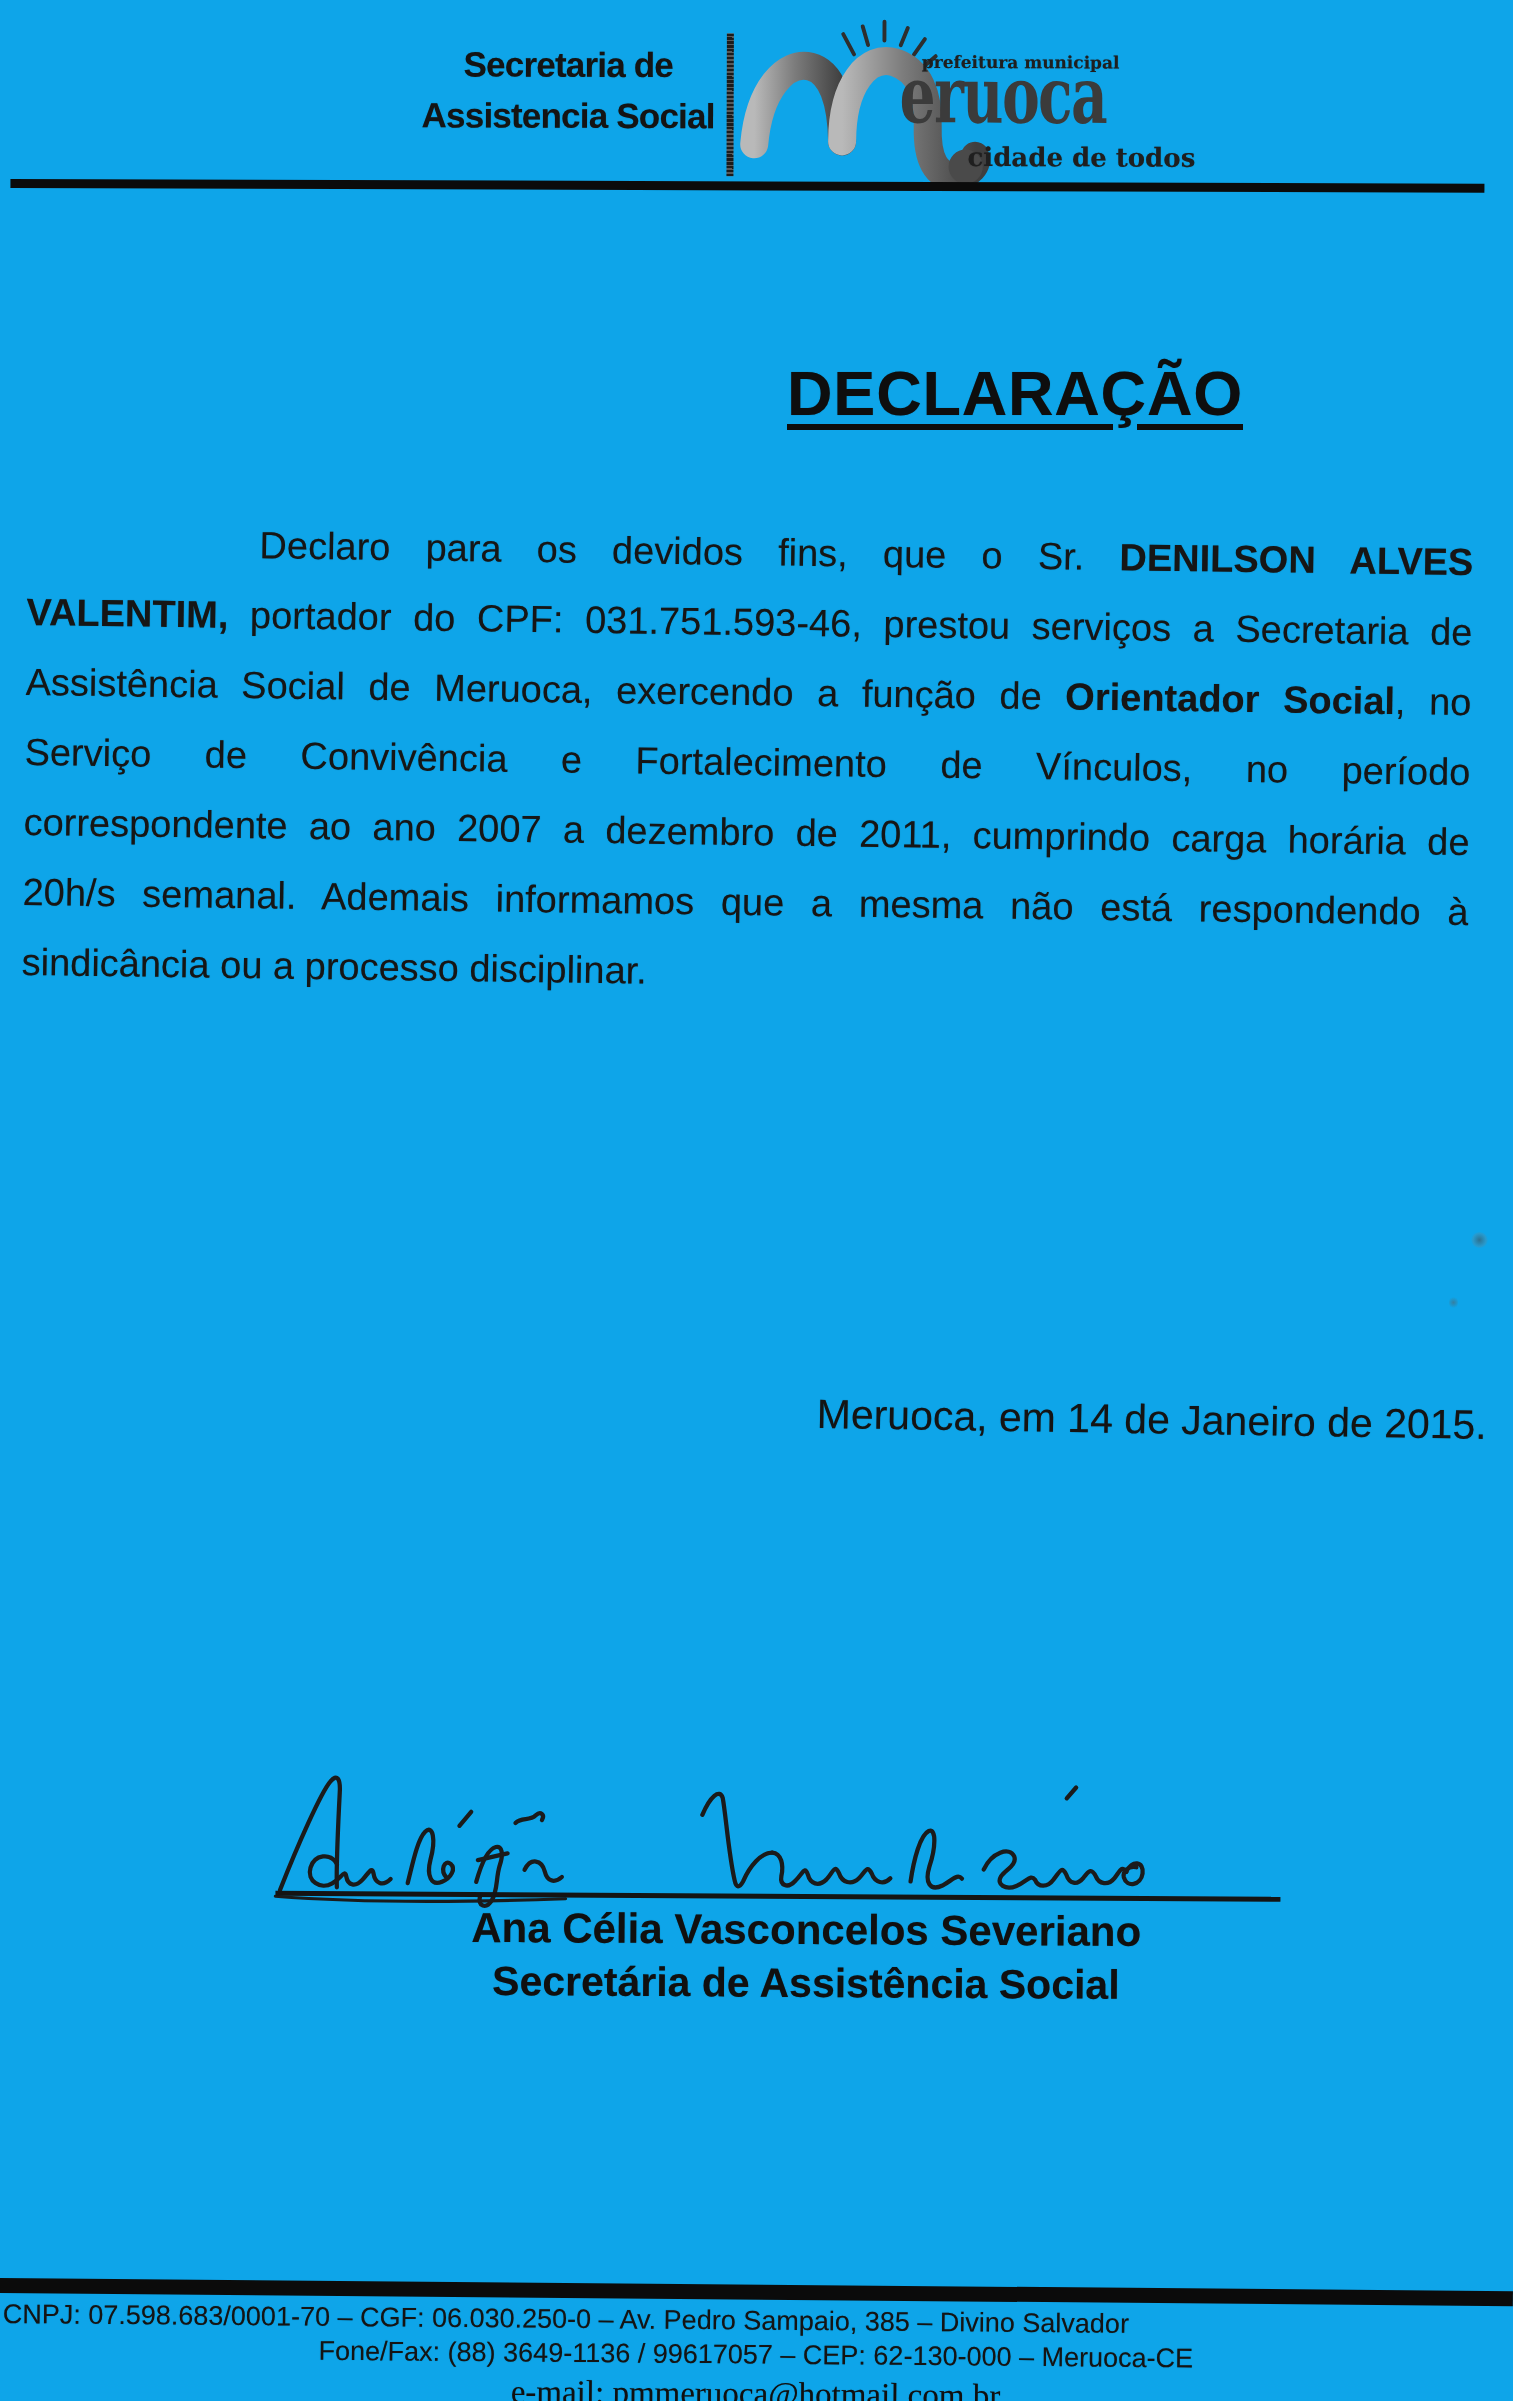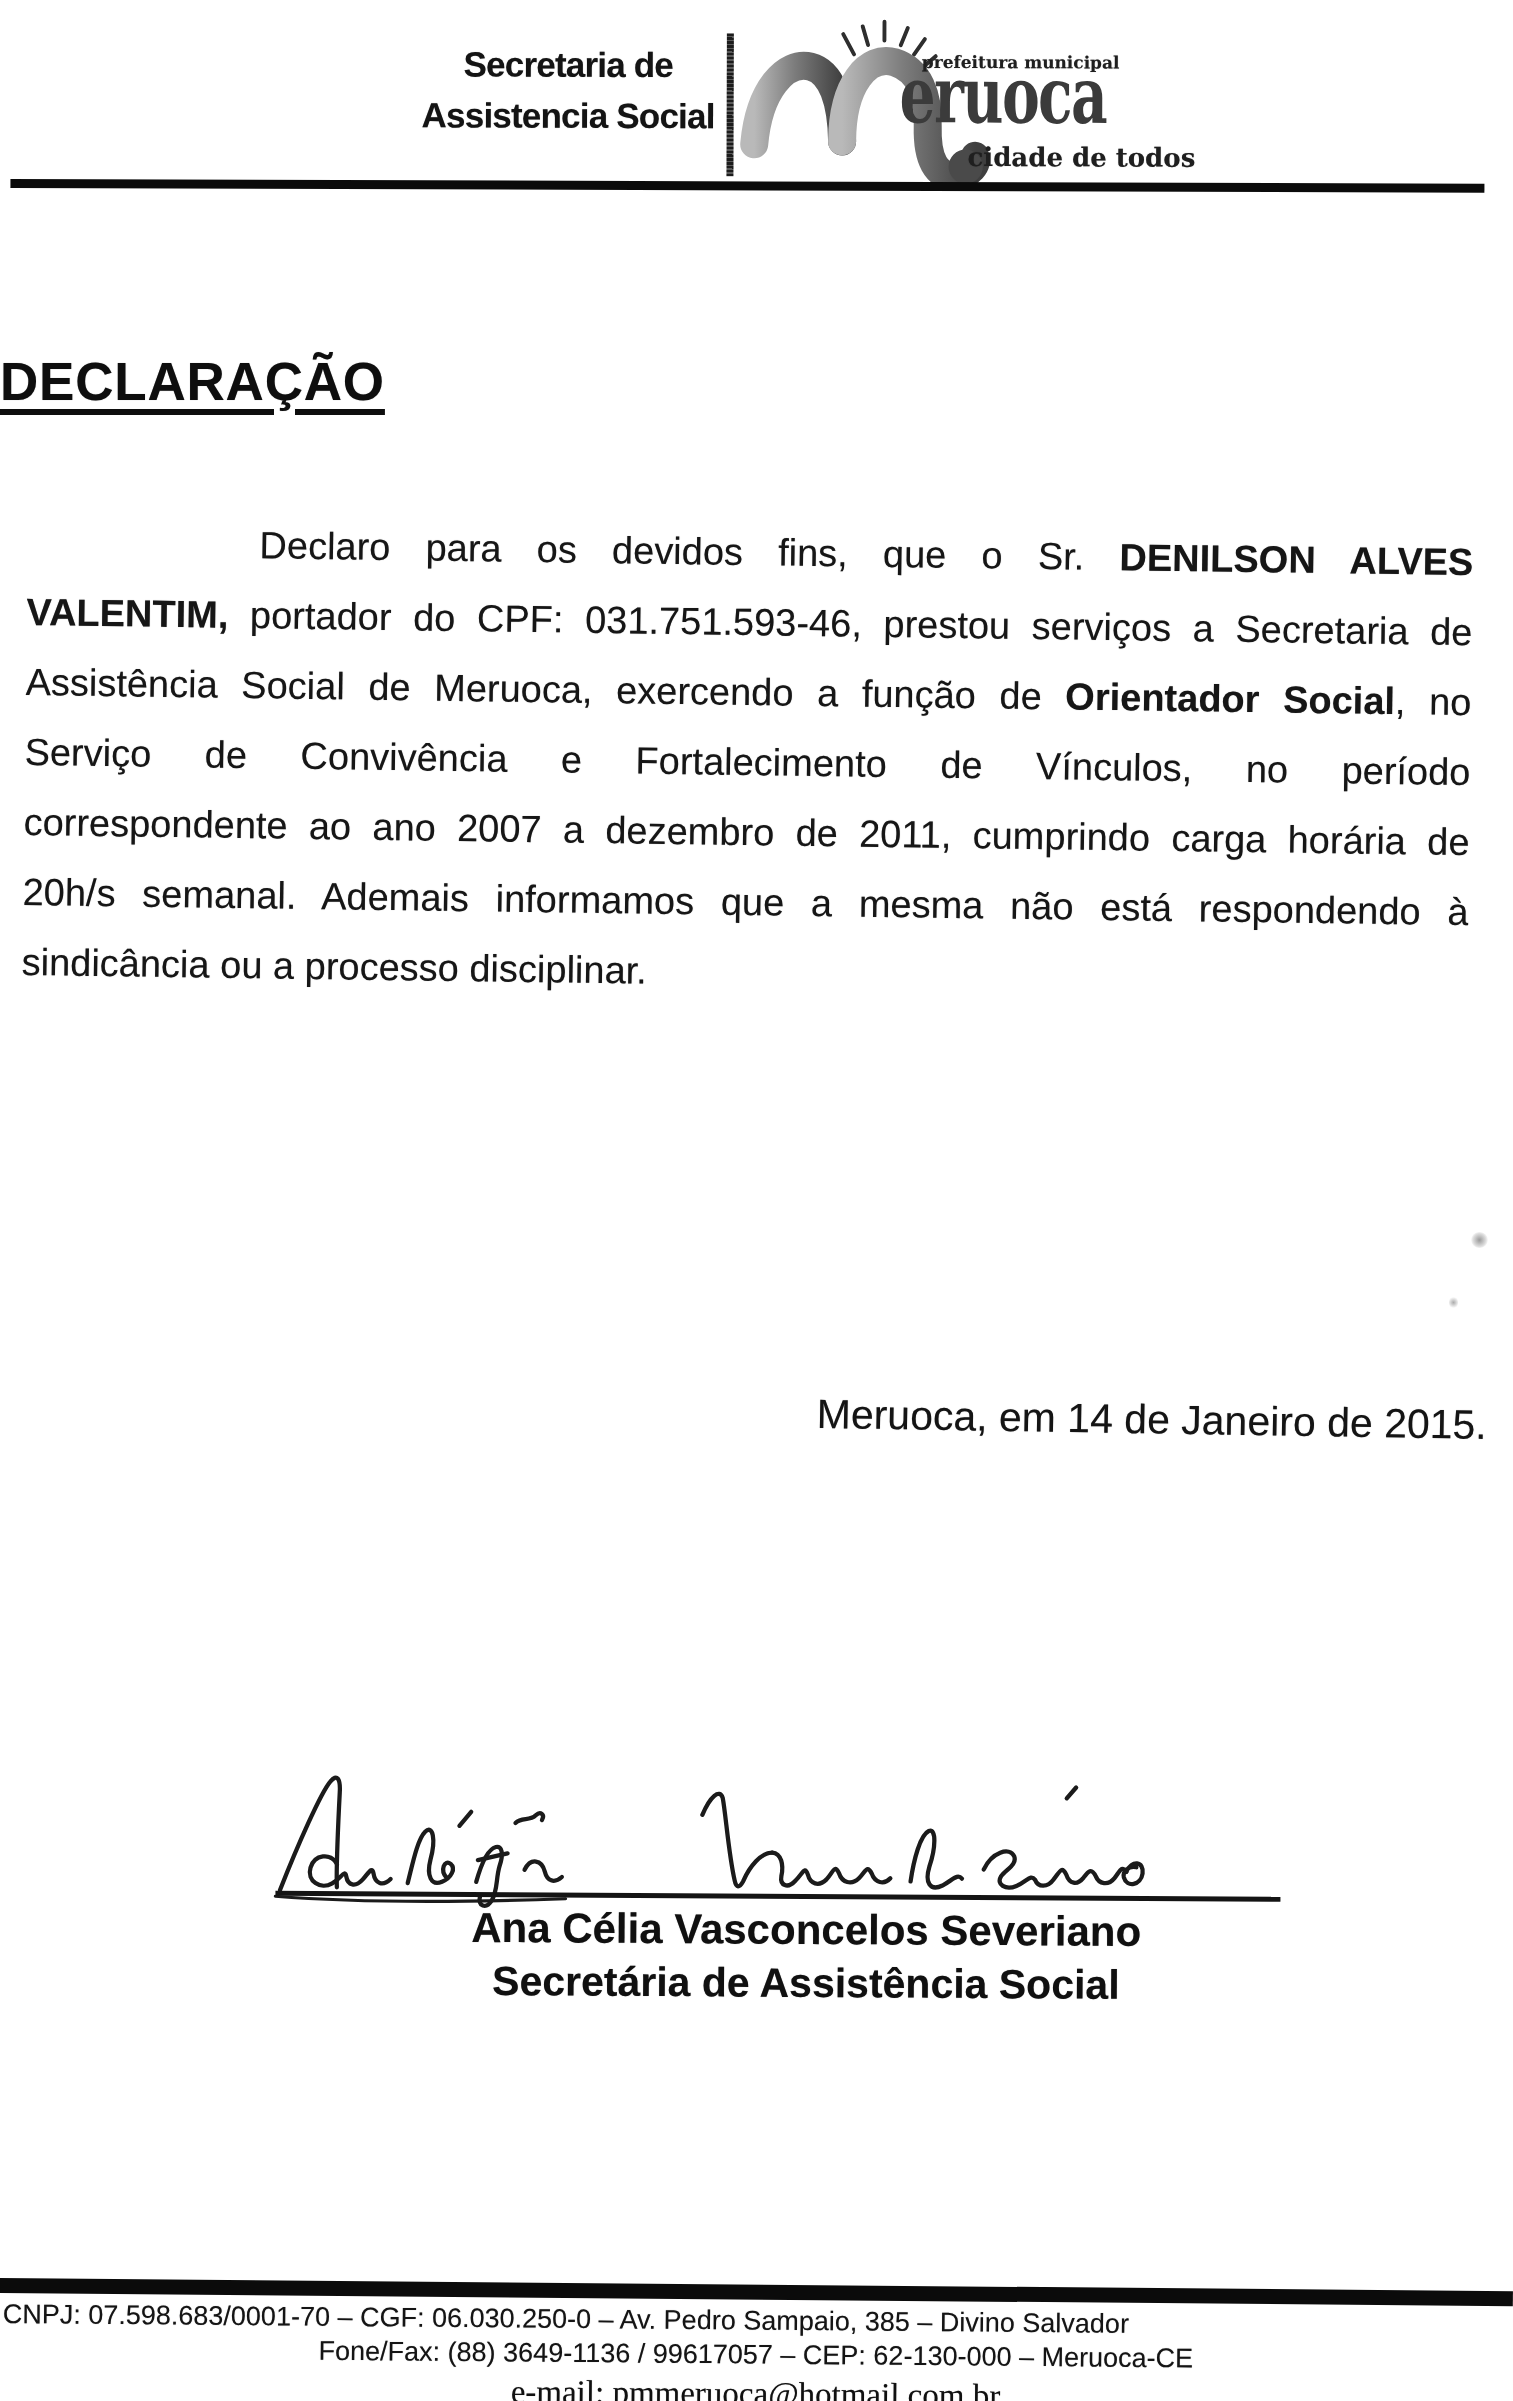--- a/index.html
+++ b/index.html
@@ -1,18 +1,18 @@
 <!DOCTYPE html>
 <html style="font-size:12.5px"><head>
 <meta charset="utf-8">
 <style>
   html,body{margin:0;padding:0;background:#e8e8e6;}
   .sheet{
     position:relative;width:1513px;height:2401px;margin:0 auto;
-    background:#ffffff;overflow:hidden;
+    background:#0ea5e9;overflow:hidden;
     font-family:"Liberation Sans",sans-serif;color:#161616;
   }
   .sheet *{box-sizing:border-box;}
   .soft{text-shadow:0 0 0.8px rgba(25,25,25,.45);}
 
   
   .letterhead{position:absolute;left:0;top:0;width:1513px;height:203px;transform:rotate(.18deg);transform-origin:left top;}
   .dept{position:absolute;left:393px;top:37px;width:351px;text-align:center;
         font-size:35px;line-height:51px;font-weight:600;letter-spacing:-0.8px;color:#141414;}
   .lh-divider{position:absolute;left:727px;top:31px;width:7px;height:143px;
@@ -22,22 +22,22 @@
   .logo-top{position:absolute;left:186px;top:41px;font-family:"DejaVu Serif",serif;
         font-weight:bold;font-size:17px;color:#1f1f1f;white-space:nowrap;}
   .logo-name{position:absolute;left:164px;top:-11px;font-family:"DejaVu Serif",serif;
         font-weight:bold;font-size:109px;line-height:1;letter-spacing:-3.1px;color:#3b3b3b;
         transform:scale(.52,.72) translateY(78px);transform-origin:left top;white-space:nowrap;}
   .logo-slogan{position:absolute;left:232px;top:131px;font-family:"DejaVu Serif",serif;
         font-weight:bold;font-size:26px;color:#1f1f1f;white-space:nowrap;}
   .header-rule{position:absolute;left:11px;top:179px;width:1474px;height:8.6px;background:#0b0b0b;}
 
   
-  .doc-title{position:absolute;left:0;top:315px;width:1243px;text-align:left;
-        font-size:53px;font-weight:bold;letter-spacing:0.8px;color:#0e0e0e;
+  .doc-title{position:absolute;left:0;top:315px;width:1243px;text-align:right;
+        font-size:63px;font-weight:bold;letter-spacing:0.8px;color:#0e0e0e;
         text-decoration:underline;text-decoration-thickness:6.2px;text-underline-offset:9.3px;}
 
   
   .para{position:absolute;left:28px;top:507px;width:1446px;
         transform:rotate(.8deg);transform-origin:left top;}
   .para .line{height:70px;line-height:70px;font-size:38px;white-space:normal;
         text-align:justify;text-align-last:justify;text-justify:inter-word;overflow:hidden;}
   .para .line.indent{padding-left:232px;}
   .para .line.last{text-align:left;text-align-last:left;}
   .para b{font-weight:bold;}

